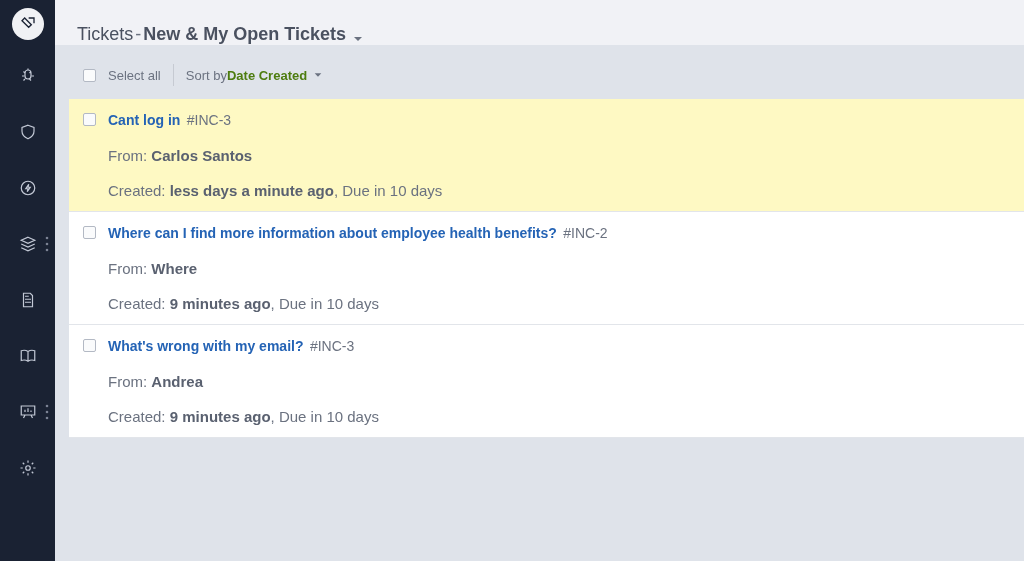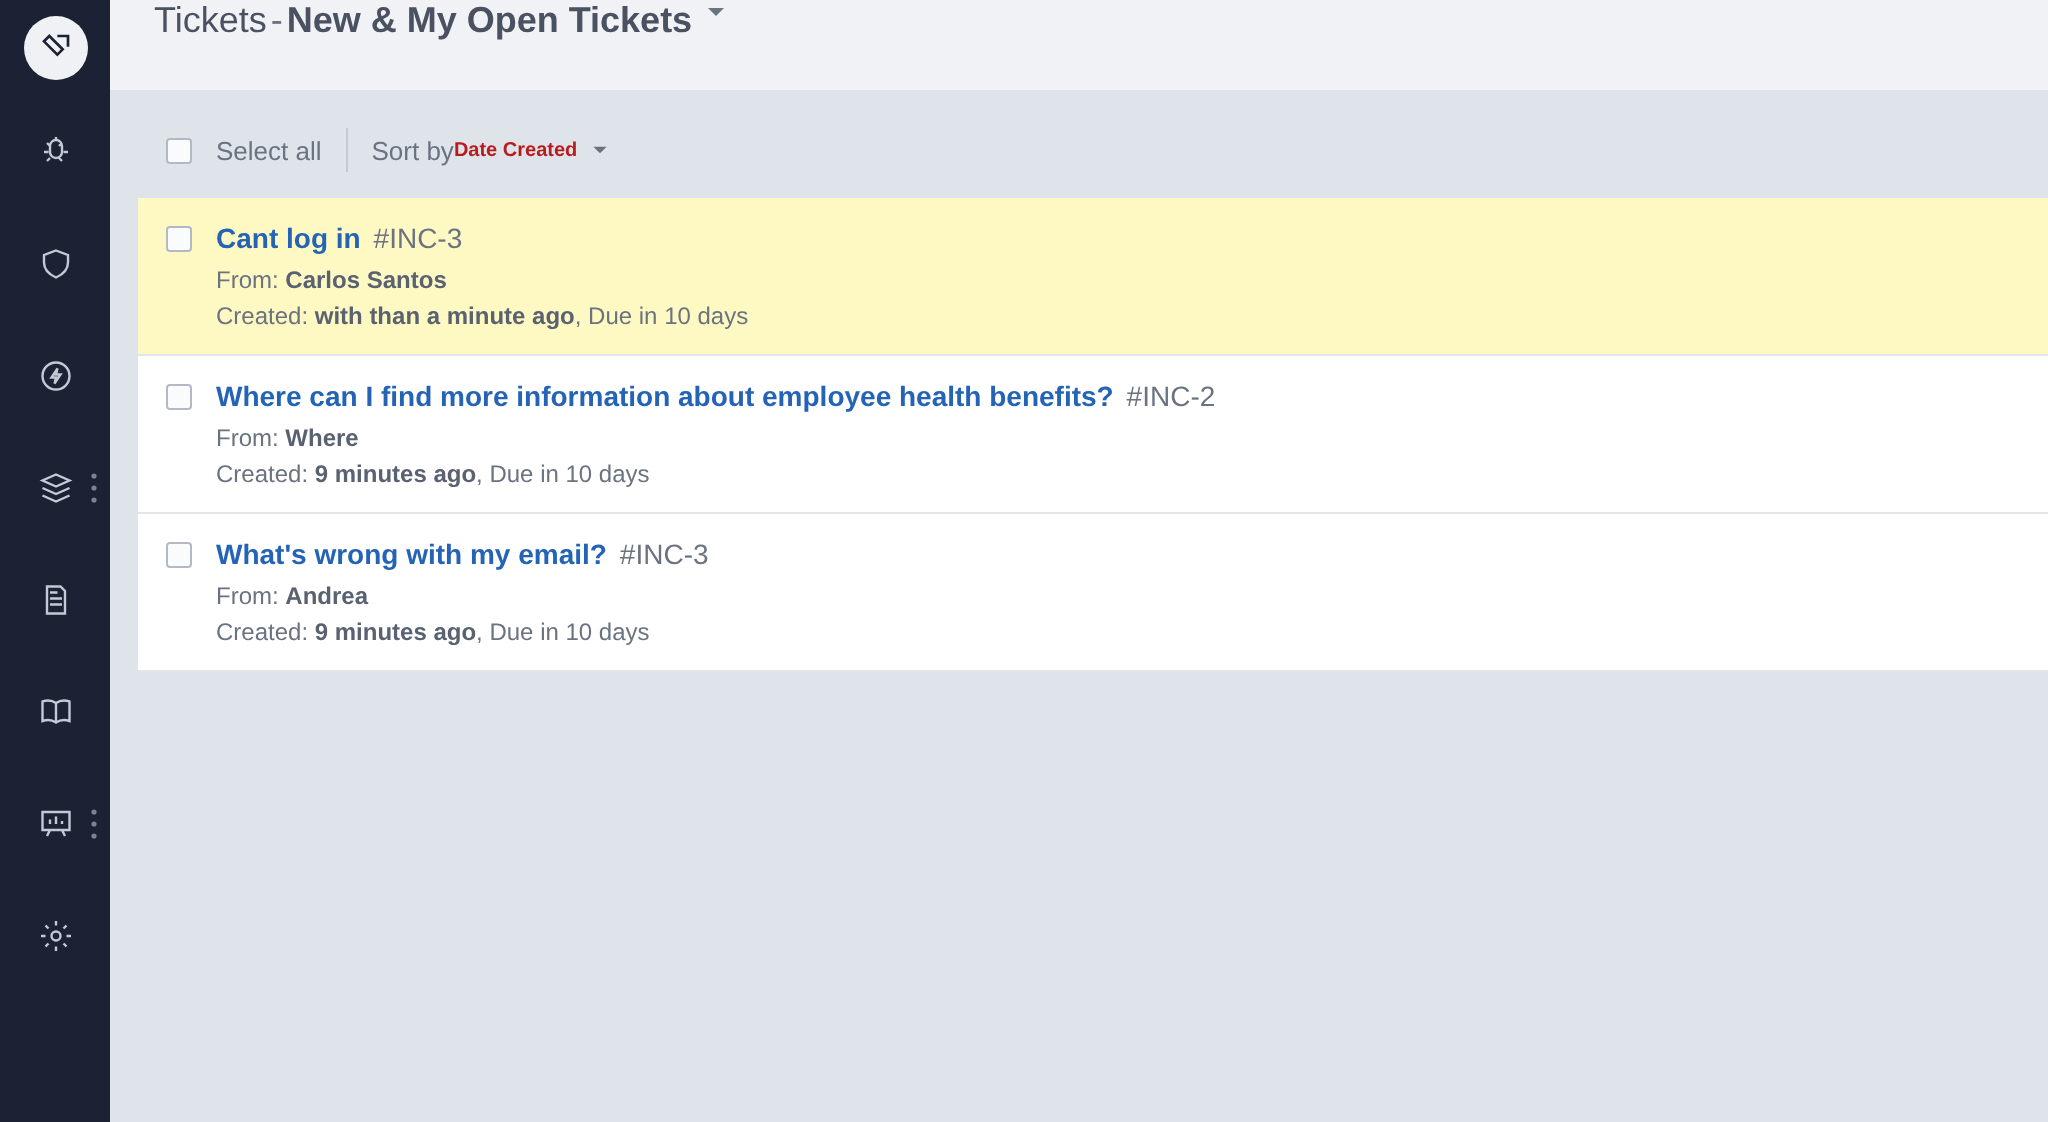--- a/index.html
+++ b/index.html
@@ -52,21 +52,21 @@
 }
 .main {
   flex: 1;
   display: flex;
   flex-direction: column;
 }
 .header {
   height: 45px;
   background: #f1f2f6;
   display: flex;
-  align-items: flex-start;
+  align-items: flex-end;
   padding-left: 22px;
   color: #4a5160;
   font-size: 18px;
 }
 .header .dash { color: #6b7280; margin: 0 2px; }
 .header .sub { color: #4a5160; font-weight: 700; }
 .header .dd-caret { margin-left: 6px; cursor: pointer; }
 .ticket-area {
   padding: 14px 0 0 14px;
 }
@@ -77,21 +77,21 @@
   height: 32px;
   margin-bottom: 8px;
 }
 .sep {
   width: 1px;
   height: 22px;
   background: #c6cad2;
   margin: 0 12px;
 }
 .label-muted { color: #6b7280; font-size: 13px; }
-.sort-val { color: #b91c1c; font-weight: 600; font-size: 10px; }
+.sort-val { color: #4d7c0f; font-weight: 600; font-size: 13px; }
 .caret-sm { margin-left: 6px; }
 input[type=checkbox] {
   width: 13px; height: 13px;
   appearance: none;
   border: 1px solid #b3b9c4;
   border-radius: 2px;
   background: #fafbfc;
   cursor: pointer;
   margin-right: 12px;
 }
@@ -100,21 +100,21 @@
   background: #ffffff;
   border-bottom: 1px solid #e2e5ea;
   padding: 12px 14px 12px 14px;
   display: flex;
 }
 .ticket-row.sel { background: #fef9c3; }
 .ticket-row .chk { margin-top: 2px; }
 .ticket-body { margin-left: 0; }
 .t-title { color: #2463b5; font-weight: 600; font-size: 14px; cursor: pointer; }
 .t-id { color: #6b7280; font-size: 14px; margin-left: 2px; }
-.t-meta { font-size: 12px; color: #6b7280; margin-top: 4px; }
+.t-meta { font-size: 15px; color: #6b7280; margin-top: 18px; }
 .t-meta .strong { font-weight: 600; color: #5a6170; }
 .controls .sel-all { display:flex; align-items:center; cursor:pointer; }
 .controls .sort-by { display:flex; align-items:center; cursor:pointer; }
 </style>
 </head>
 <body>
 
 <div class="sidebar">
   <div class="sb-top">
     <svg width="16" height="16" viewBox="0 0 24 24">
@@ -206,21 +206,21 @@
         <input type="checkbox" class="chk" style="">
         <div class="ticket-body">
           <div>
             <span class="t-title">Cant log in</span>
             <span class="t-id">#INC-3</span>
           </div>
           <div class="t-meta">
             <span>From: </span><span class="strong">Carlos Santos</span>
           </div>
           <div class="t-meta">
-            <span>Created: </span><span class="strong">with than a minute ago</span><span>, Due in 10 days</span>
+            <span>Created: </span><span class="strong">less days a minute ago</span><span>, Due in 10 days</span>
           </div>
         </div>
       </div>
 
       <div class="ticket-row">
         <input type="checkbox" class="chk" style="">
         <div class="ticket-body">
           <div>
             <span class="t-title">Where can I find more information about employee health benefits?</span>
             <span class="t-id">#INC-2</span>

